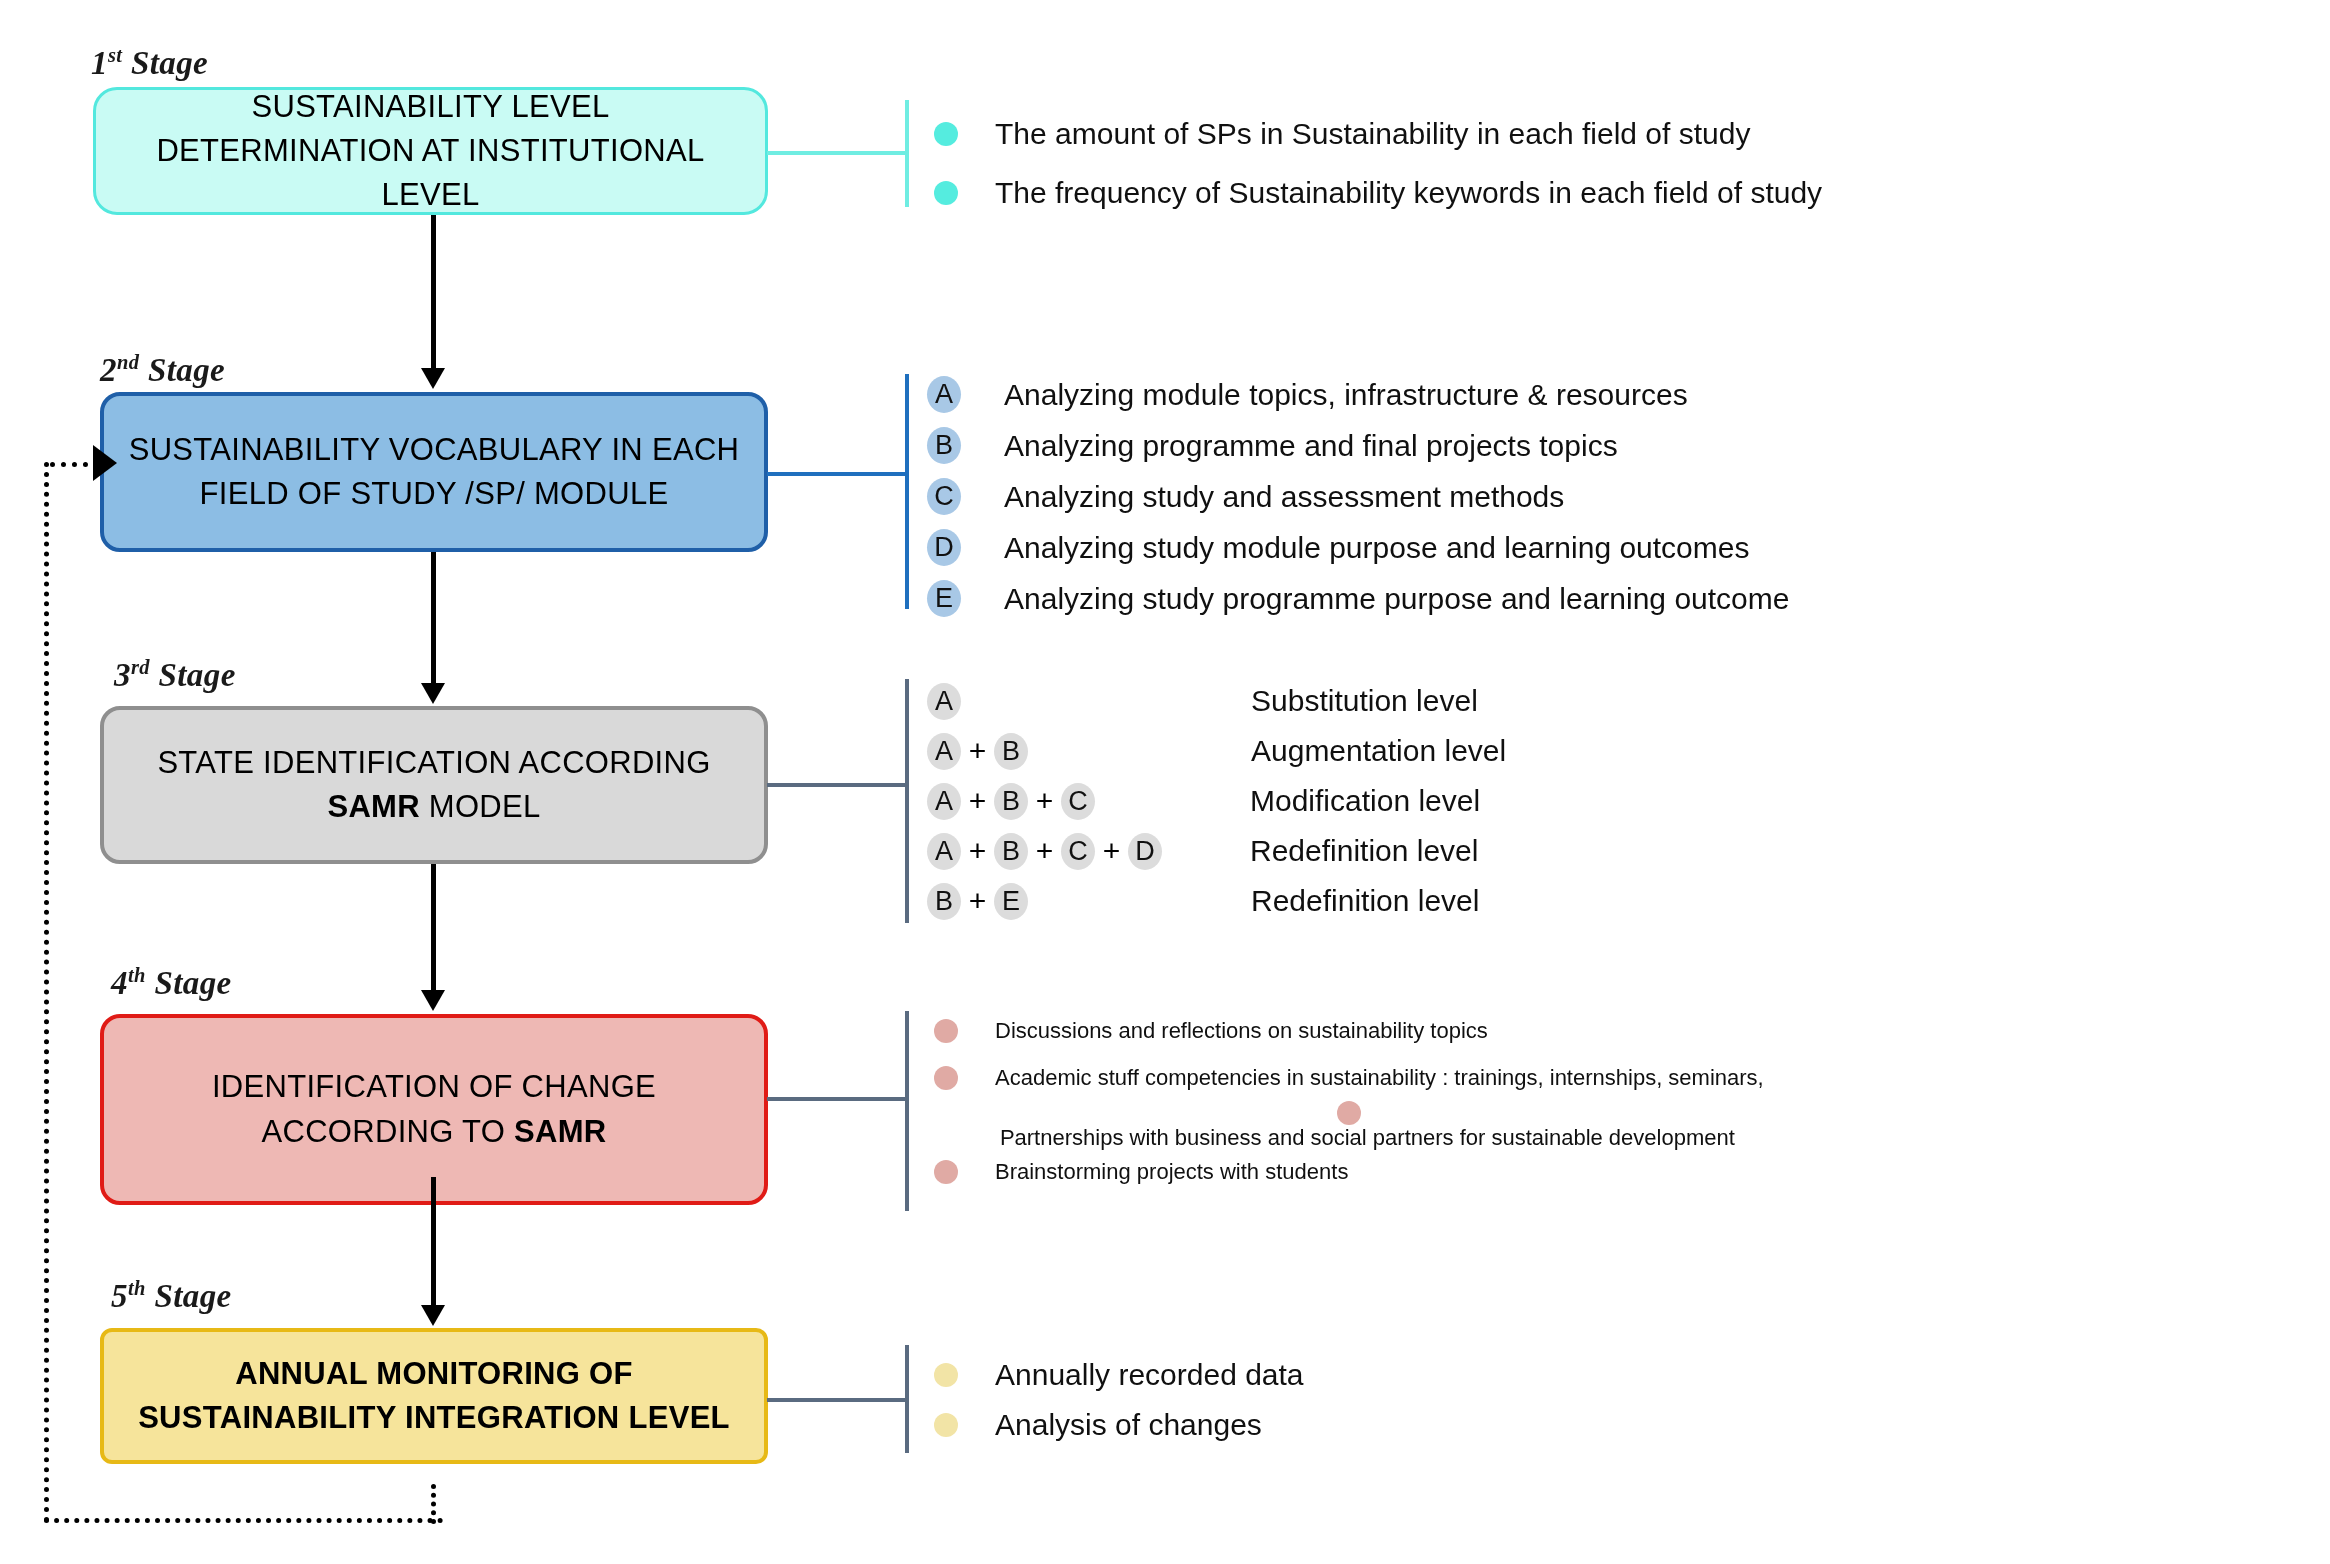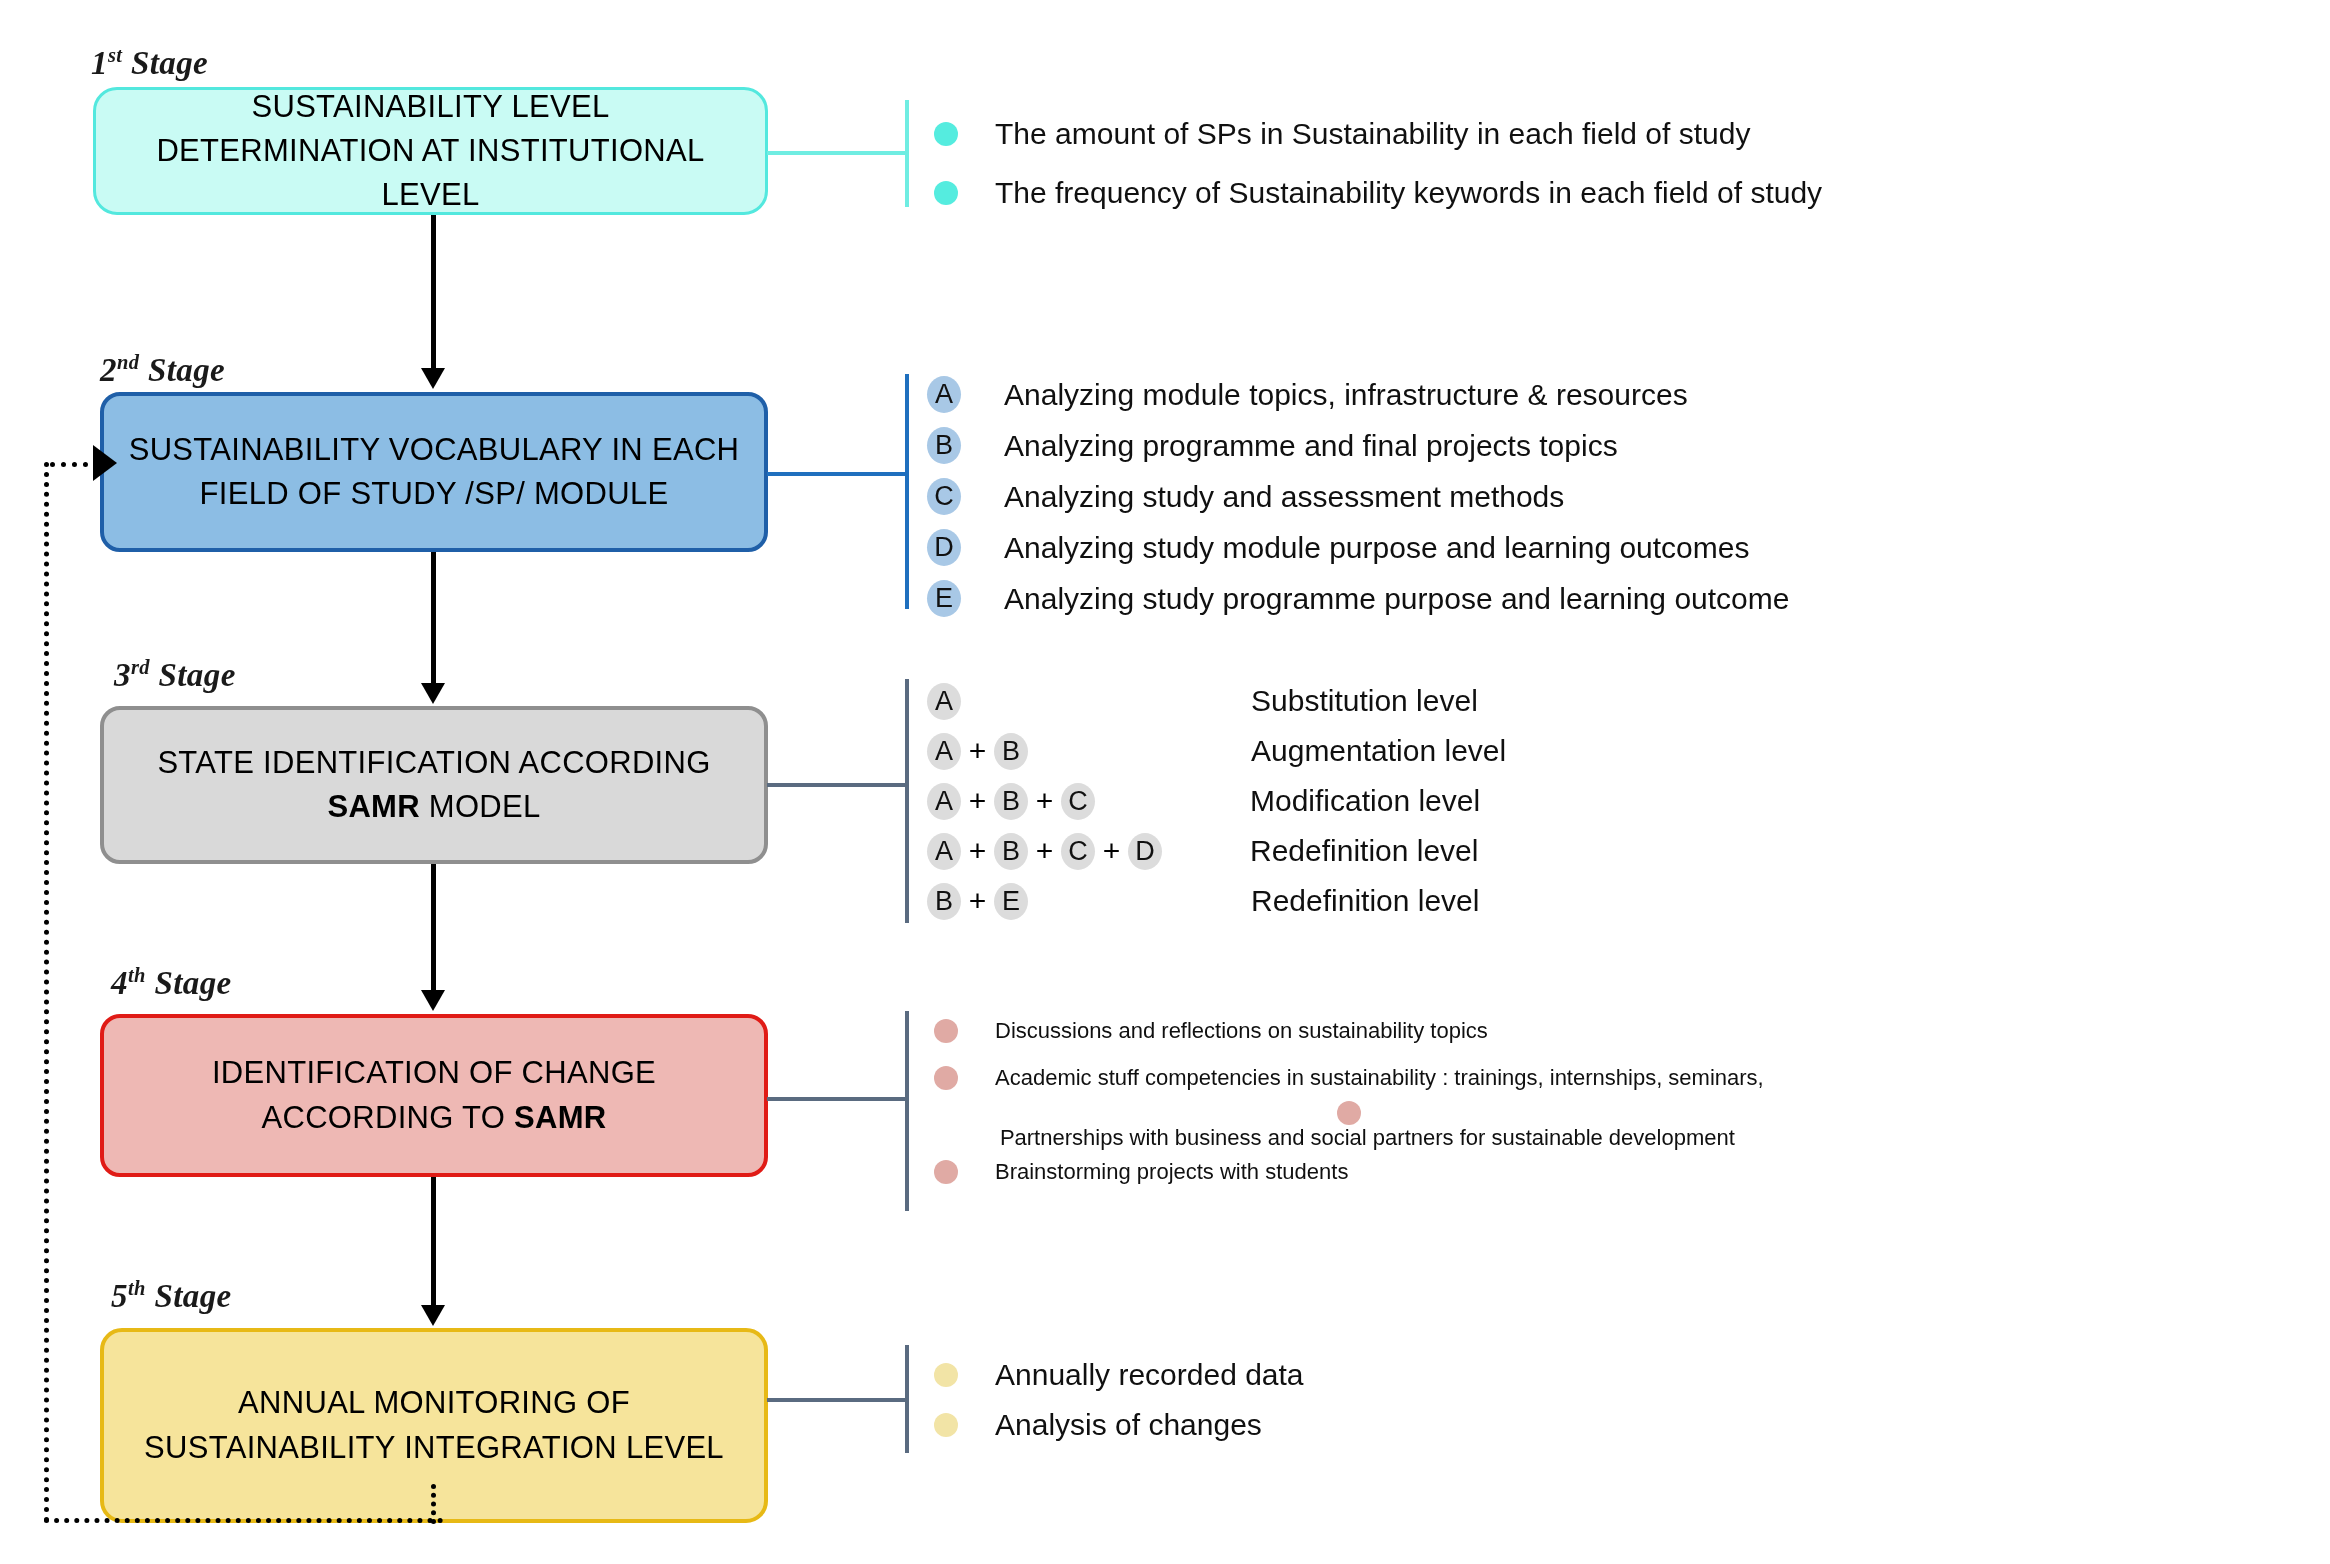--- a/index.html
+++ b/index.html
@@ -67,30 +67,31 @@
     border: 4.3px solid #1f5fa8;
     border-radius: 20px;
   }
   .box3 {
     left: 100px; top: 706px; width: 668px; height: 158px;
     background: #d9d9d9;
     border: 4.3px solid #8f8f8f;
     border-radius: 20px;
   }
   .box4 {
-    left: 100px; top: 1014px; width: 668px; height: 163px;
+    left: 100px; top: 1014px; width: 668px; height: 191px;
     background: #eeb8b4;
     border: 4.3px solid #e01b16;
     border-radius: 20px;
   }
   .box5 {
-    left: 100px; top: 1328px; width: 668px; height: 195px;
+    left: 100px; top: 1328px; width: 668px; height: 136px;
     background: #f6e49b;
     border: 4.3px solid #e7b916;
-    border-radius: 22px;
+    border-radius: 12px;
+    font-weight: bold;
   }
 
   
   .v-arrow {
     position: absolute;
     left: 431px;
     width: 5px;
     background: #000000;
   }
   .v-arrow::after {

